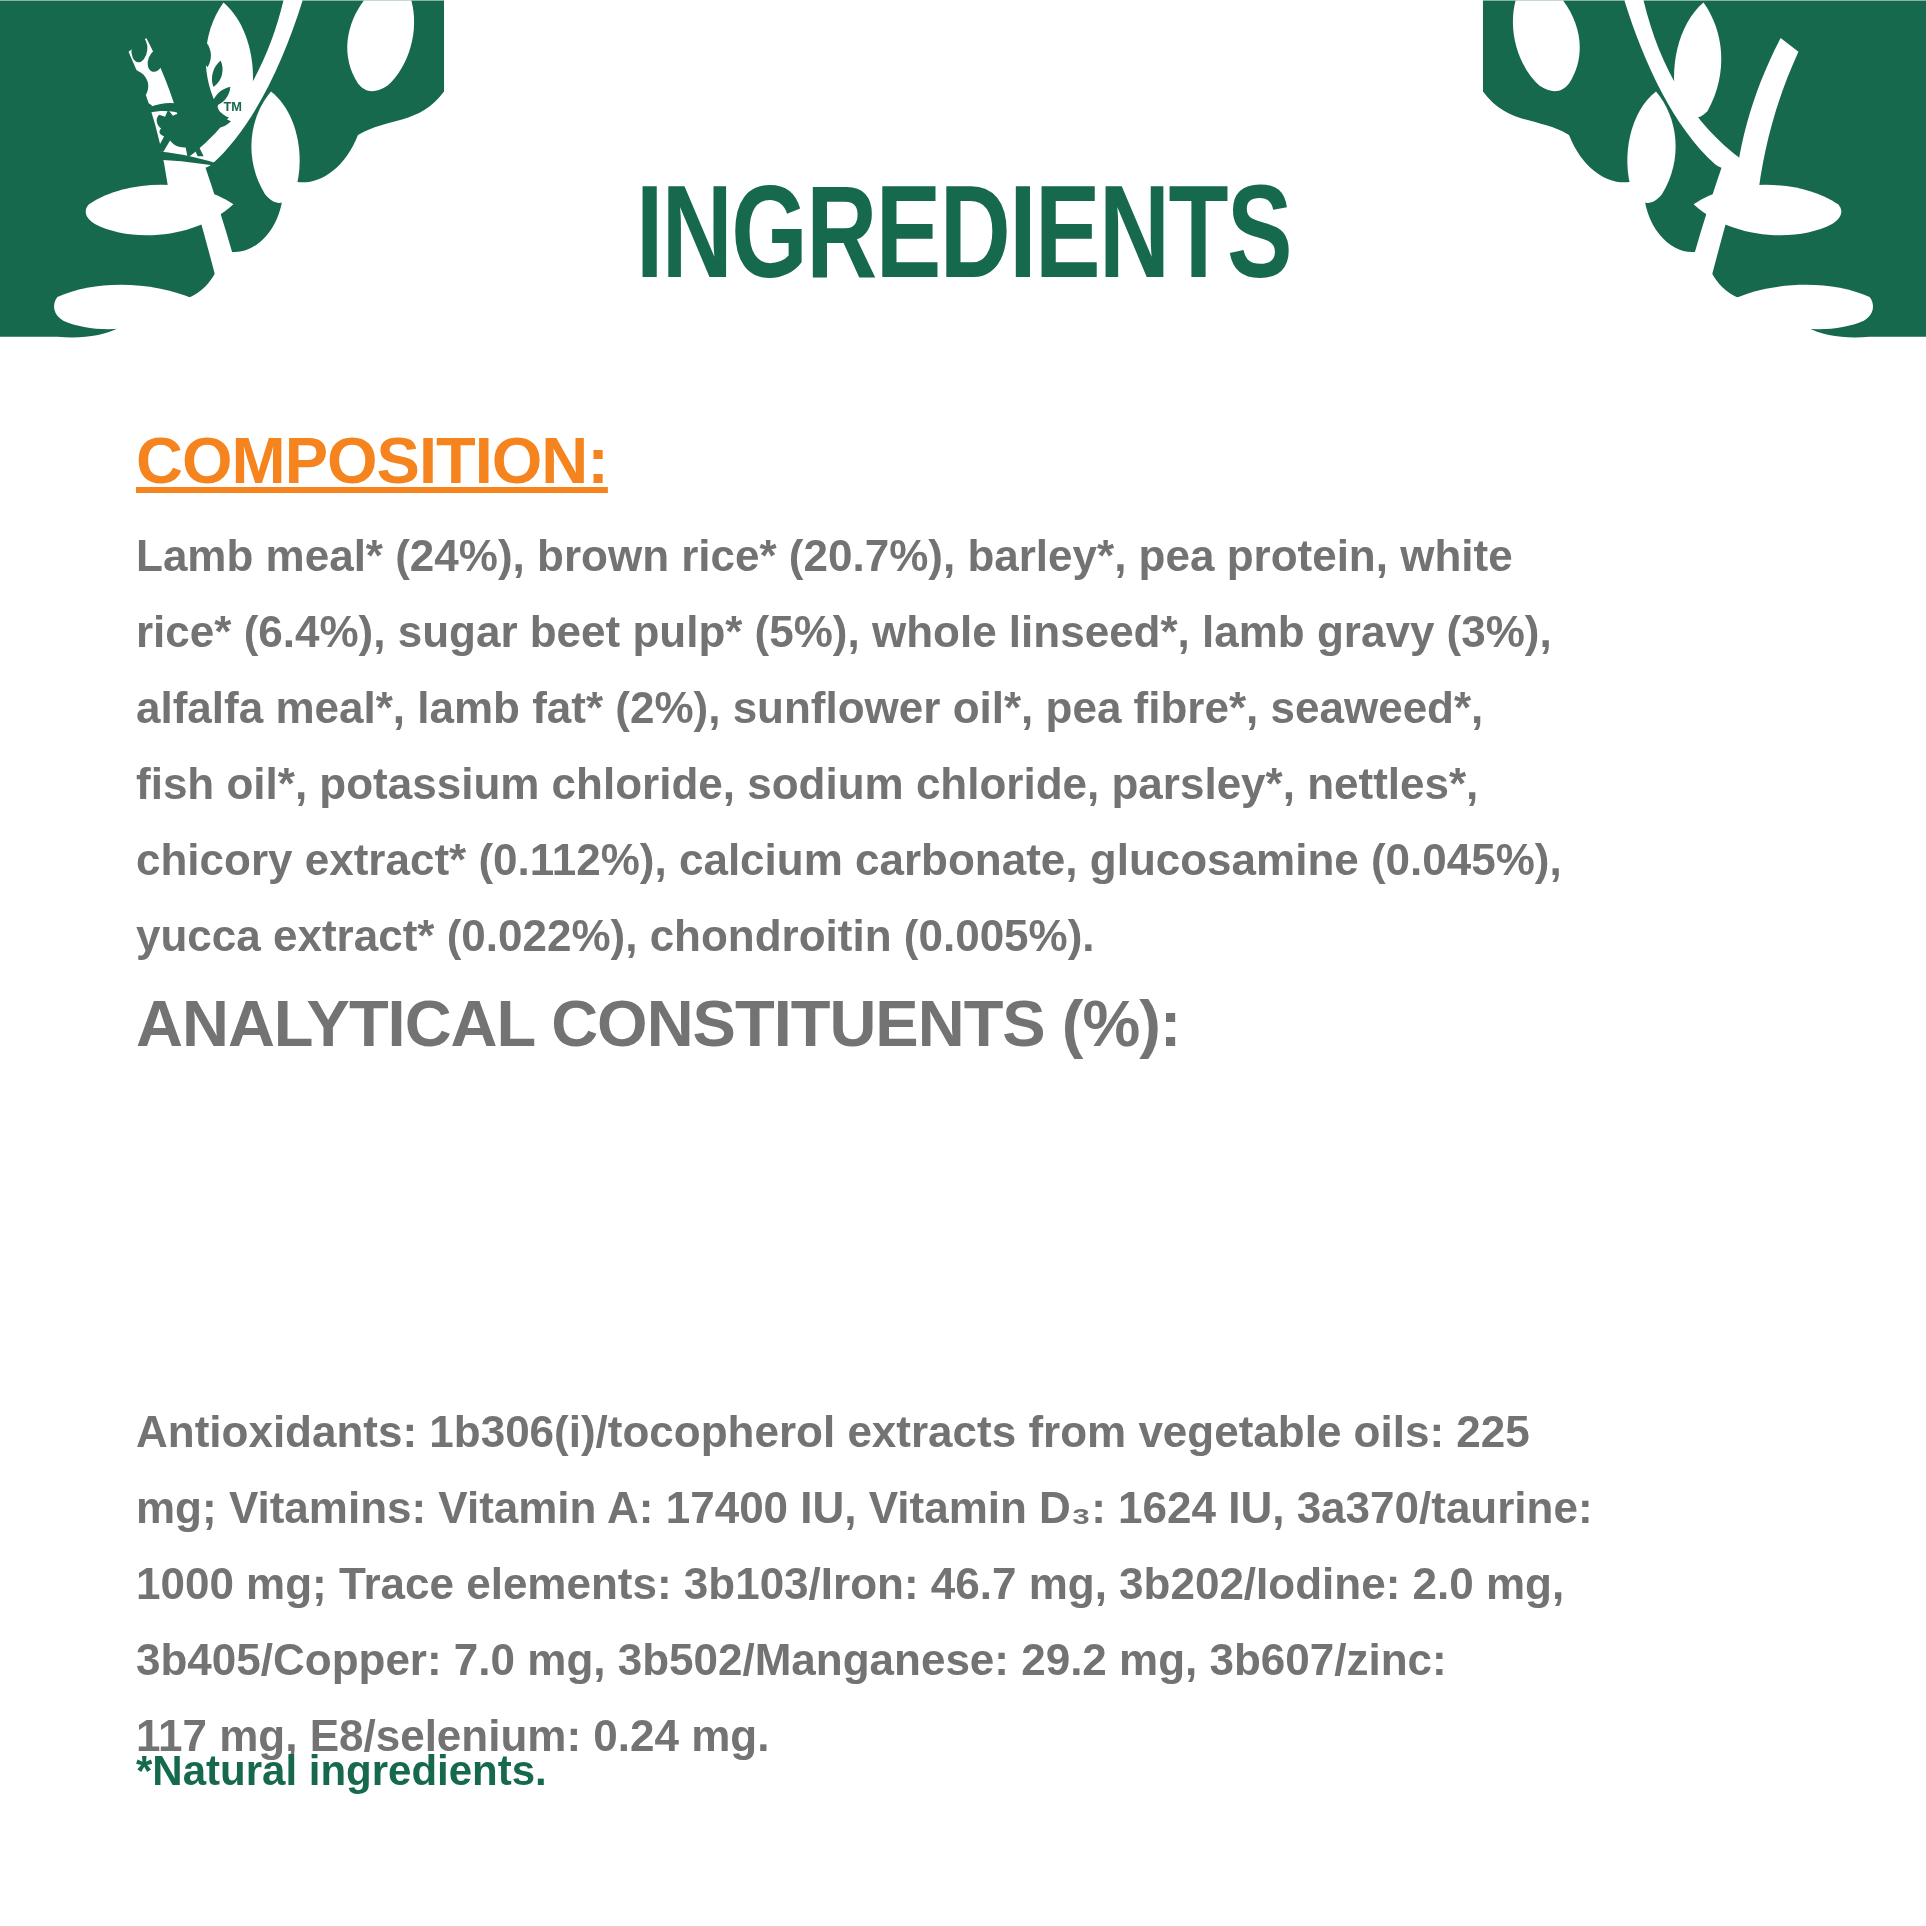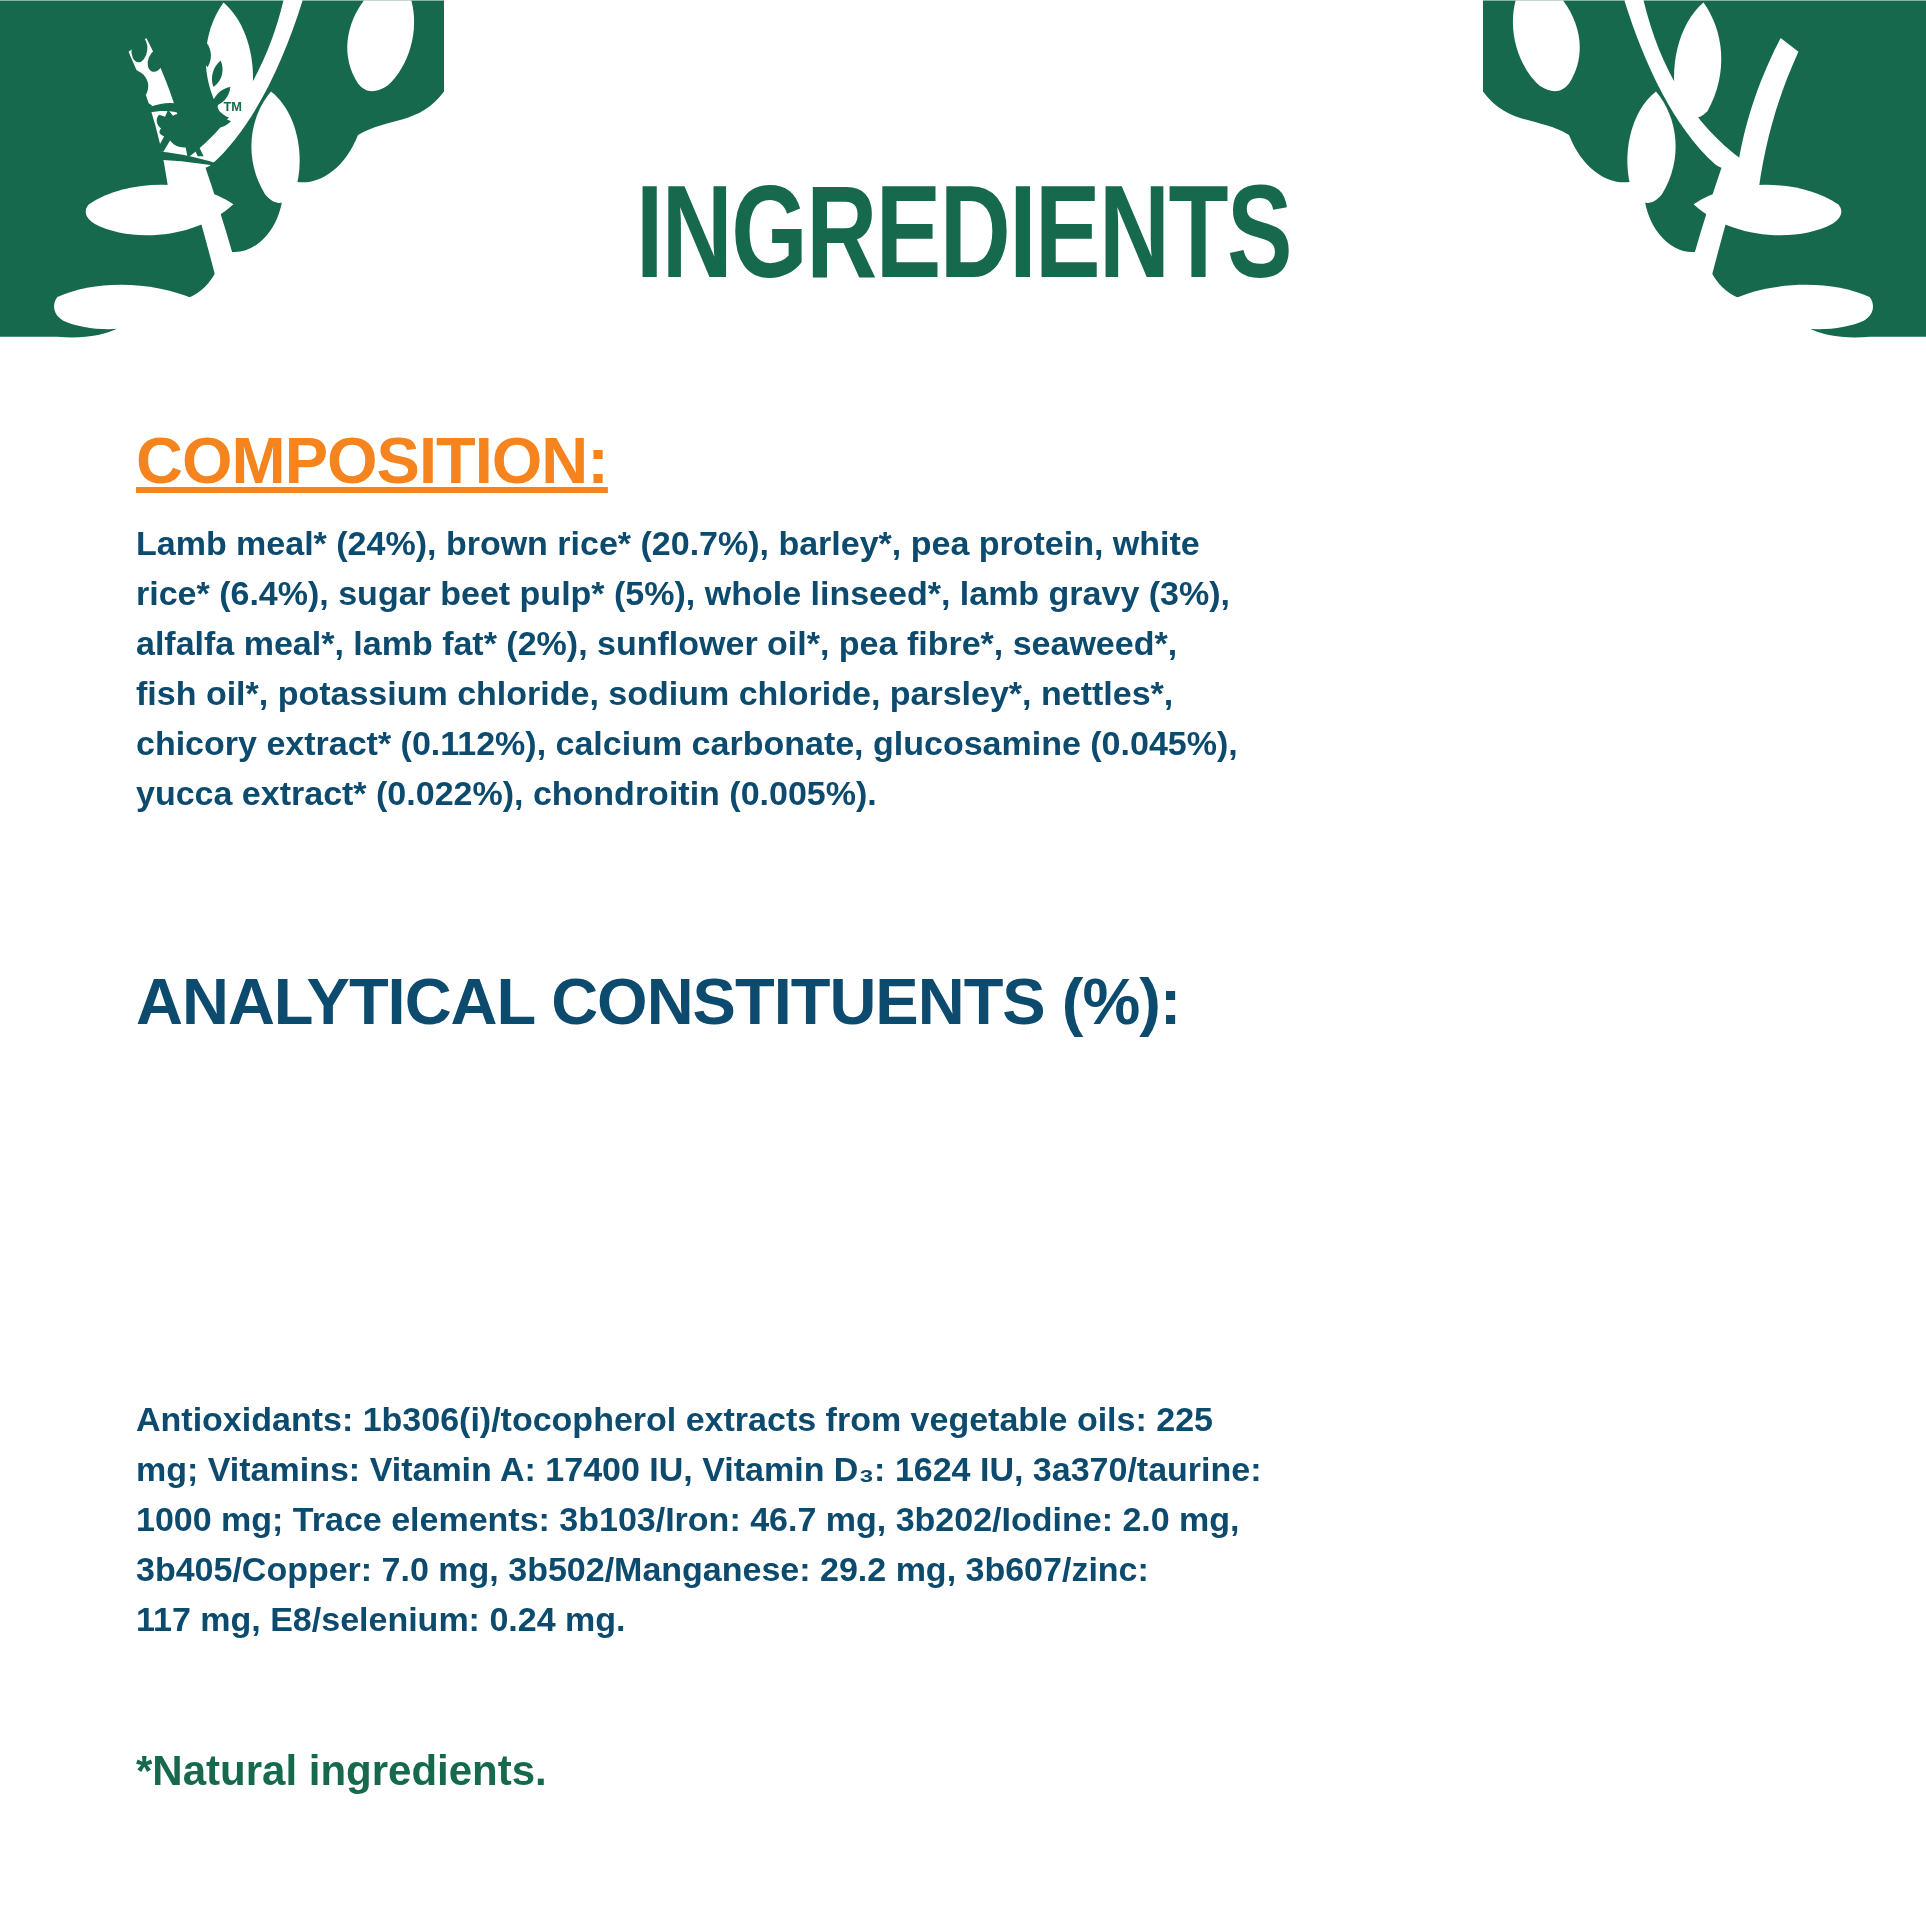--- a/index.html
+++ b/index.html
@@ -14,26 +14,26 @@
   .page-title{
     position:absolute;top:166px;left:0;width:100%;text-align:center;
     font-size:131px;font-weight:700;line-height:1;color:#16694D;
     transform:scaleX(0.75);transform-origin:50% 50%;letter-spacing:-2px;
   }
   .heading{
     position:absolute;left:136px;font-size:65px;font-weight:700;line-height:1;
     letter-spacing:-1px;white-space:nowrap;
   }
   .heading.orange{color:#F5841F;top:428px;text-decoration:underline;}
-  .heading.yellow{color:#0c4a6e;top:969px;}
+  .heading.yellow{color:#737373;top:991px;}
   .heading.lgreen{color:#82C341;top:1306px;}
   .body-text{
     position:absolute;left:136px;width:1703px;
-    font-size:34px;font-weight:700;line-height:50px;
-    color:#0c4a6e;white-space:pre-line;
+    font-size:44px;font-weight:700;line-height:76px;
+    color:#737373;white-space:pre-line;
   }
   .body-text.composition{top:518px;}
   .body-text.analytical{top:1055px;}
   .body-text.additives{top:1394px;}
   .footnote{
     position:absolute;left:136px;top:1747px;
     font-size:42px;font-weight:700;color:#16694D;
   }
   svg .grn{fill:#16694D;}
   svg .wht{fill:#ffffff;}

